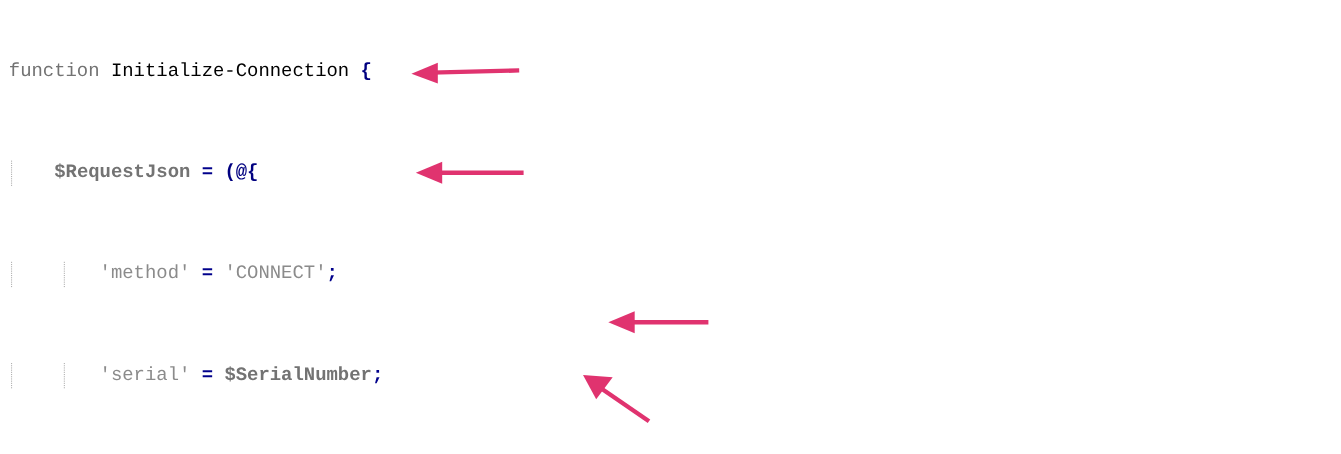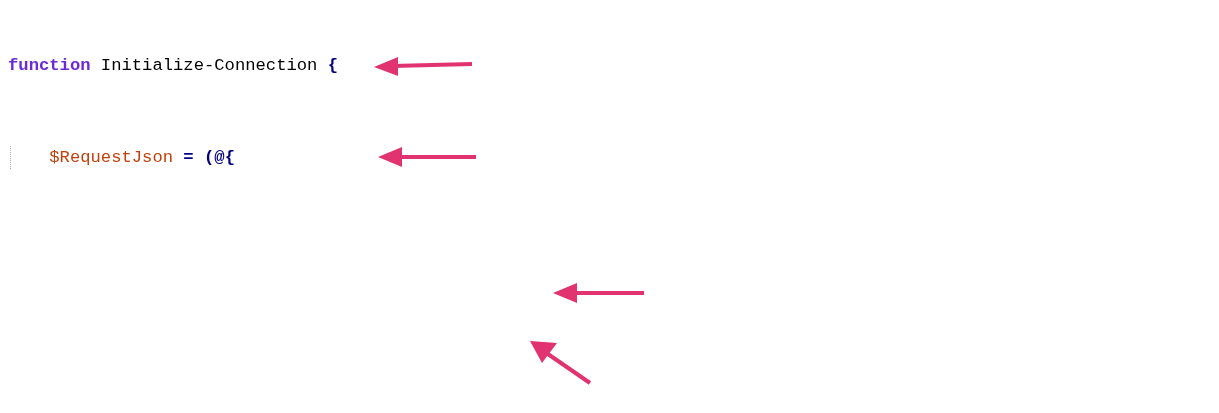--- a/index.html
+++ b/index.html
@@ -1,36 +1,38 @@
 <!DOCTYPE html>
 <html><head>
 <meta charset="utf-8">
 <style>
   html, body { margin:0; padding:0; background:#ffffff; }
   body { width:1219px; height:413px; position:relative; overflow:hidden; }
   .editor { position:absolute; left:8px; top:8px; font-family:"Liberation Mono", "DejaVu Sans Mono", monospace; font-size:17.2px; line-height:23px; color:#000; white-space:pre; }
   .line { position:relative; height:23px; }
   .guide { position:absolute; top:0; bottom:0; border-left:1px dotted #b0b0b0; }
-  .kw { color:#6d28d9; font-weight:bold; }
+  .kw { color:#737373; font-weight:normal; }
   .op { color:#00008b; font-weight:bold; }
   .br { color:#000080; font-weight:bold; }
   .str { color:#8b8b8b; }
   .cmd { color:#000;margin-top:18px; }
-  .dv { color:#c2410c; font-weight:normal; }
+  .dv { color:#737373; font-weight:bold; }
   .arrows { position:absolute; left:0; top:0; width:1219px; height:413px; pointer-events:none; }
 </style>
 </head>
 <body>
 
 <div class="editor">
   <div class="line"><span class="kw">function</span><span class="cmd"> Initialize-Connection </span><span class="br">{</span></div>
 
   <div class="line"><span class="guide" style="left:2px"></span>    <span class="dv">$RequestJson</span><span class="op"> = </span><span class="br">(@{</span></div>
 
+  <div class="line"><span class="guide" style="left:2px"></span><span class="guide" style="left:50px"></span>        <span class="str">'method'</span><span class="op"> = </span><span class="str">'CONNECT'</span><span class="op">;</span></div>
 
+  <div class="line"><span class="guide" style="left:2px"></span><span class="guide" style="left:50px"></span>        <span class="str">'serial'</span><span class="op"> = </span><span class="dv">$SerialNumber</span><span class="op">;</span></div>
 
   
 
   
 
   
 
   
 
   

